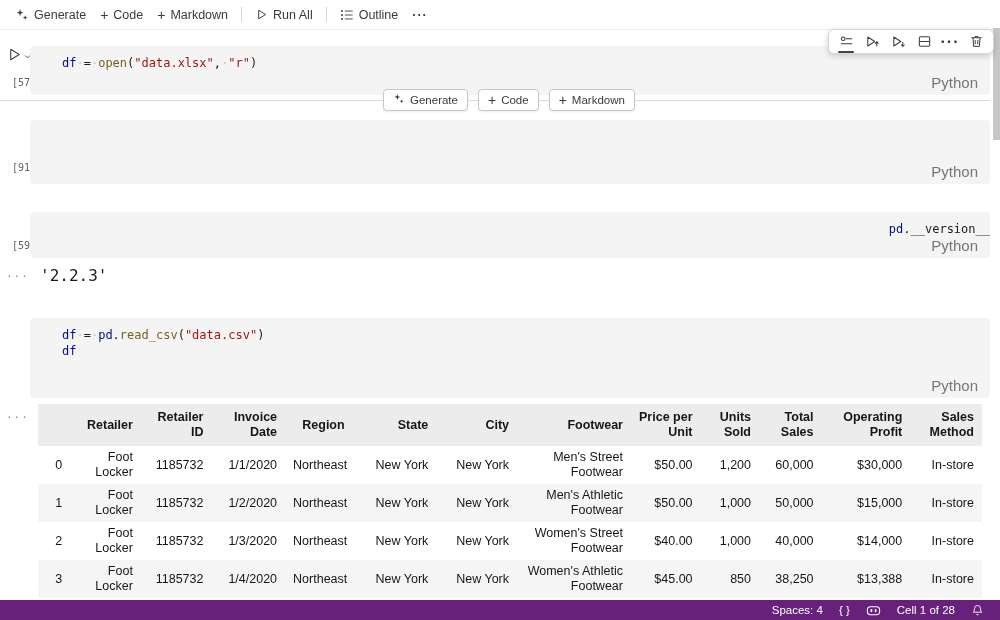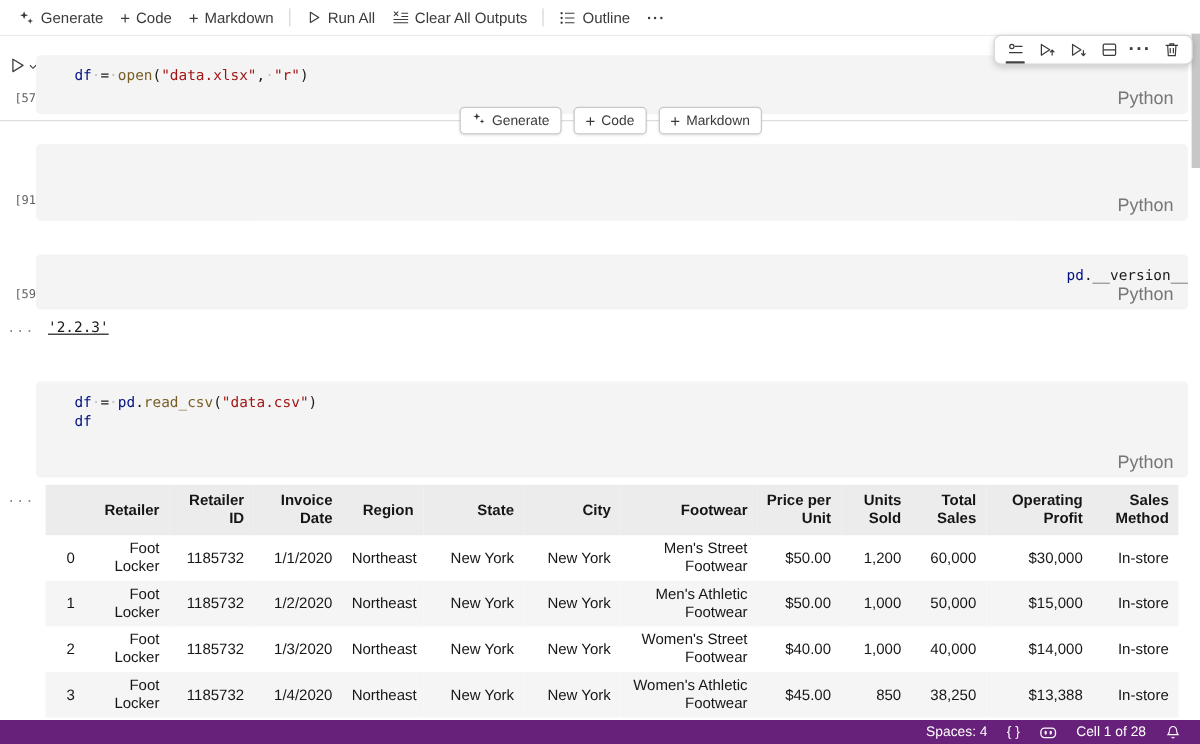--- a/index.html
+++ b/index.html
@@ -35,21 +35,21 @@
 
   
   .cell-editor {
     position:absolute; left:30px; width:960px; background:#f4f4f4; border-radius:4px;
   }
   .code { font-family:"DejaVu Sans Mono", monospace; font-size:12px; line-height:16px; padding:9px 0 0 32px; white-space:pre; cursor:text; }
   .lang-label { position:absolute; right:12px; bottom:4px; font-size:15px; color:#767676; cursor:pointer; }
   .exec-count { position:absolute; left:12px; width:26px; font-family:"DejaVu Sans Mono", monospace; font-size:10px; color:#616161; text-align:left; }
   .run-btn { position:absolute; left:7px; top:47px; display:flex; align-items:flex-start; gap:1px; color:#444; cursor:pointer; }
   .out-marker { position:absolute; left:6px; font-family:"DejaVu Sans Mono", monospace; font-size:11px; color:#8a8a8a; letter-spacing:1px; }
-  .out-text { position:absolute; left:40px; font-family:"DejaVu Sans Mono", monospace; font-size:12px; color:#1b1b1b;text-decoration:underline; }
+  .out-text { position:absolute; left:40px; font-family:"DejaVu Sans Mono", monospace; font-size:16px; color:#1b1b1b; }
 
   .tk.v { color:#001080; } .tk.k { color:#0000ff; } .tk.f { color:#795E26; }
   .tk.s { color:#A31515; } .tk.o { color:#1b1b1b; } .tk.w { color:#c4c4c4; }
   .tk.msq { color:#001080; text-decoration:underline wavy #e8a200 1px; text-underline-offset:3px; }
 
   
   .insert-line { position:absolute; left:0; top:100px; width:990px; height:1px; background:#dcdcdc; }
   .insert-bar { position:absolute; left:383px; top:89px; display:flex; gap:10px; z-index:4; }
   .ins-btn {
     display:flex; align-items:center; gap:5px; background:#fff; border:1px solid #c8c8c8;
@@ -97,29 +97,20 @@
     <span>Markdown</span>
   </div>
   <div class="sep"></div>
   <div class="tb-item">
     <span>
         <svg width="13" height="13" viewBox="0 0 16 16">
           <path d="M4.5 2.8v10.4l8.6-5.2z" fill="none" stroke="currentColor" stroke-width="1.2" stroke-linejoin="round"></path>
         </svg>
       </span>
     <span>Run All</span>
-  </div>
-  <div class="tb-item">
-    <span>
-        <svg width="14" height="14" viewBox="0 0 16 16">
-          <path d="M8.5 3.5H15M8.5 6.5H15M1 9.5h14M1 12.5h14" stroke="currentColor" fill="none"></path>
-          <path d="M1.5 2l4 4M5.5 2l-4 4" stroke="currentColor" fill="none"></path>
-        </svg>
-      </span>
-    <span>Clear All Outputs</span>
   </div>
   <div class="sep"></div>
   <div class="tb-item">
     <span>
         <svg width="14" height="14" viewBox="0 0 16 16">
           <path d="M5.5 3.5h9M5.5 8h9M5.5 12.5h9" stroke="currentColor" fill="none"></path>
           <circle cx="2.3" cy="3.5" r="1.1" fill="currentColor"></circle>
           <circle cx="2.3" cy="8" r="1.1" fill="currentColor"></circle>
           <circle cx="2.3" cy="12.5" r="1.1" fill="currentColor"></circle>
         </svg>

